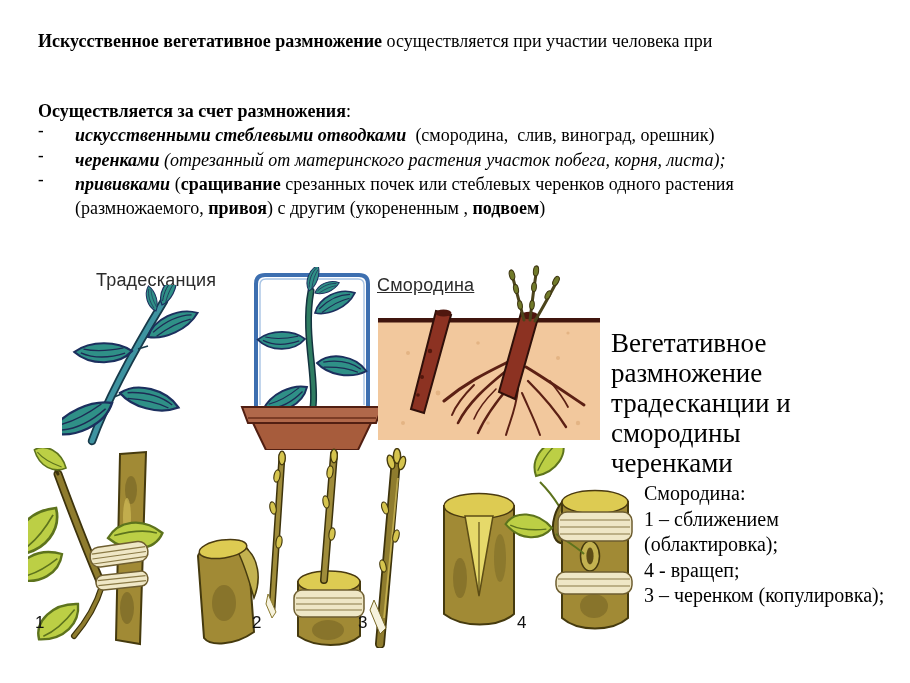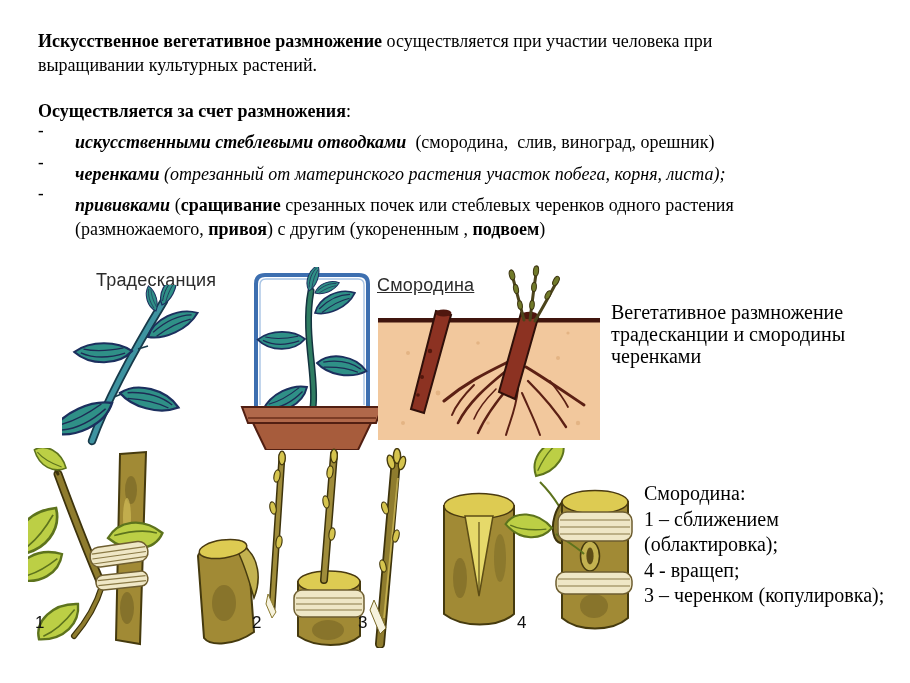--- a/index.html
+++ b/index.html
@@ -16,48 +16,48 @@
   .list-block{
     position:absolute;left:38px;top:99px;width:840px;
     font-size:18px;line-height:24.3px;
   }
   .list-heading{white-space:pre-wrap;}
   .list-item{display:flex;align-items:flex-start;}
   .list-item .dash{
     width:37px;flex:0 0 37px;font-weight:bold;
     position:relative;top:-4px;font-size:17px;
   }
-  .item-text{white-space:pre-wrap;width:795px;margin-top:7px;}
+  .item-text{white-space:pre-wrap;width:795px;}
   .bi{font-weight:bold;font-style:italic;}
   b{font-weight:bold;}
   
   .fig-label{
     position:absolute;font-family:"Liberation Sans",sans-serif;
     font-size:18px;color:#2b2b2b;letter-spacing:.2px;
   }
   .caption-mid{
-    position:absolute;left:611px;top:301px;width:246px;
-    font-size:20px;line-height:22px;
+    position:absolute;left:611px;top:328px;width:246px;
+    font-size:27px;line-height:30px;
   }
   .caption-graft{
     position:absolute;left:644px;top:481px;width:266px;
     font-size:20px;line-height:25.5px;
   }
   .graft-num{
     position:absolute;font-family:"Liberation Sans",sans-serif;
     font-size:17px;color:#111;
   }
   .figsvg{position:absolute;}
 </style>
 </head>
 <body>
 
 <div class="slide">
 
-  <div class="intro"><b>Искусственное вегетативное размножение</b><span> осуществляется при участии человека при</span><br><span>выращивании культурных растений.</span></div>
+  <div class="intro"><b>Искусственное вегетативное размножение</b><span> осуществляется при участии человека при</span><br></div>
 
   <div class="list-block">
     <div class="list-heading"><b>Осуществляется за счет размножения</b><span>:</span></div>
 
     <div class="list-item">
       <span class="dash">-</span>
       <div class="item-text"><span class="bi">искусственными стеблевыми отводками</span><span>  (смородина,  слив, виноград, орешник)</span></div>
     </div>
 
     <div class="list-item">

